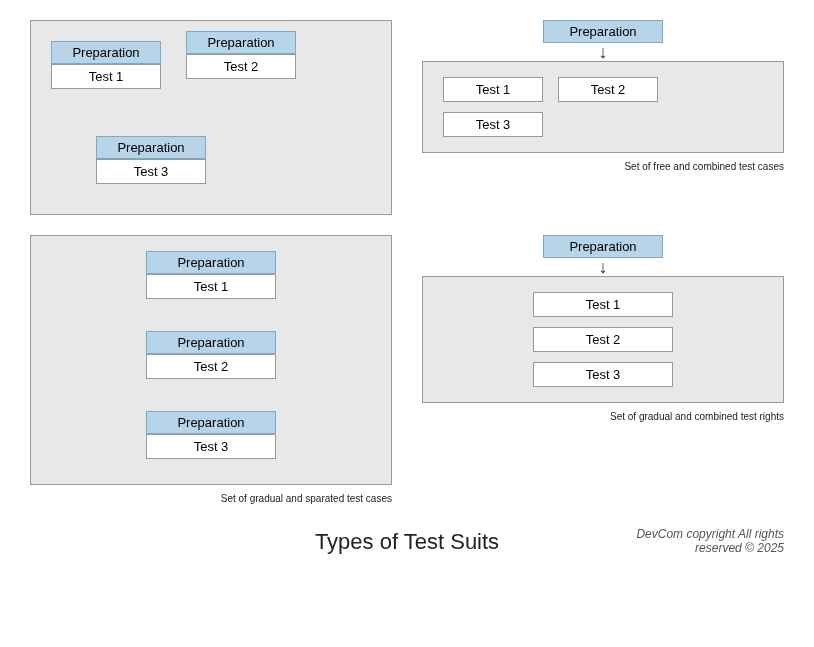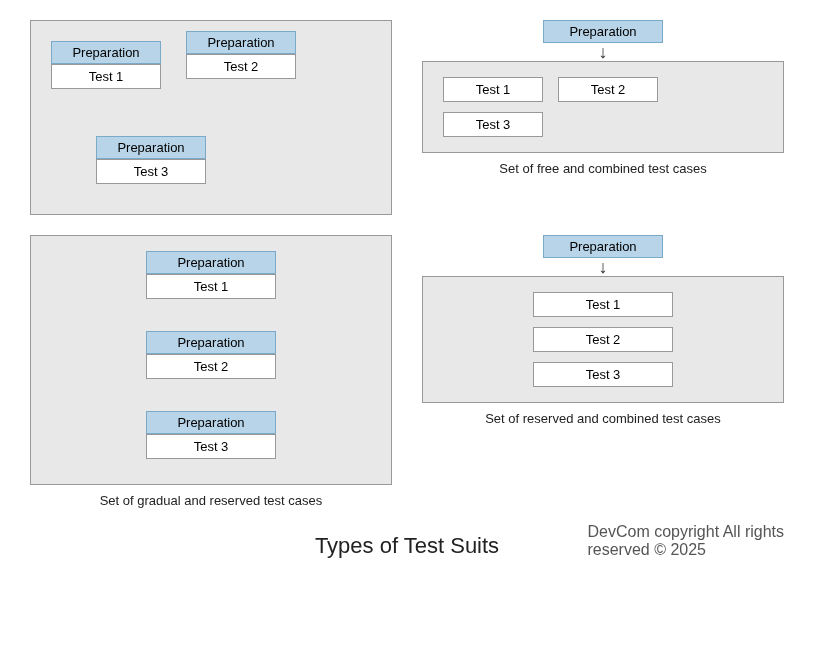--- a/index.html
+++ b/index.html
@@ -17,35 +17,35 @@
 
     .diagrams-grid {
       display: grid;
       grid-template-columns: 1fr 1fr;
       gap: 20px 30px;
     }
 
     .diagram-section {
       display: flex;
       flex-direction: column;
-      align-items: center;
+      align-items: flex-end;
     }
 
     .diagram-box {
       background: #e8e8e8;
       border: 1px solid #999;
       width: 100%;
       min-height: 180px;
       position: relative;
       padding: 15px;
     }
 
     .diagram-caption {
       margin-top: 8px;
-      font-size: 13px;
+      font-size: 10px;
       color: #222;
       text-align: center;
     }
 
     
     .prep-badge {
       background: #b8d4e8;
       border: 1px solid #7aaac8;
       padding: 3px 10px;
       font-size: 13px;
@@ -123,25 +123,27 @@
       position: relative;
     }
     .footer-title {
       font-size: 22px;
       font-weight: normal;
       color: #222;
       text-align: center;
       flex: 1;
     }
     .footer-copy {
-      font-size: 16px;
+      font-size: 12px;
       color: #555;
+      text-align: right;
       position: absolute;
       right: 30px;
       bottom: 10px;
+      font-style: italic;
     }
 
     .stacked-item {
       display: flex;
       flex-direction: column;
     }
     .stacked-item .prep-badge,
     .stacked-item .test-box {
       display: block;
     }
@@ -212,34 +214,34 @@
           </div>
         </div>
 
         <div style="position:absolute; top:175px; left:50%; transform:translateX(-50%);">
           <div class="stacked-item">
             <span class="prep-badge" style="width:130px;">Preparation</span>
             <span class="test-box" style="width:130px;">Test 3</span>
           </div>
         </div>
       </div>
-      <div class="diagram-caption">Set of gradual and reserved test cases</div>
+      <div class="diagram-caption">Set of gradual and sparated test cases</div>
     </div>
 
     <div class="diagram-section">
       <div class="diag4-wrapper">
         <span class="prep-badge" style="width:120px;">Preparation</span>
         <div class="diag2-arrow">↓</div>
         <div class="diag4-box">
           <span class="test-box" style="width:140px;">Test 1</span>
           <span class="test-box" style="width:140px;">Test 2</span>
           <span class="test-box" style="width:140px;">Test 3</span>
         </div>
       </div>
-      <div class="diagram-caption">Set of reserved and combined test cases</div>
+      <div class="diagram-caption">Set of gradual and combined test rights</div>
     </div>
 
   </div>
 </div>
 
 <div class="footer">
   <div class="footer-title">Types of Test Suits</div>
   <div class="footer-copy">
     <span>DevCom copyright All rights</span><br>
     <span>reserved © 2025</span>

